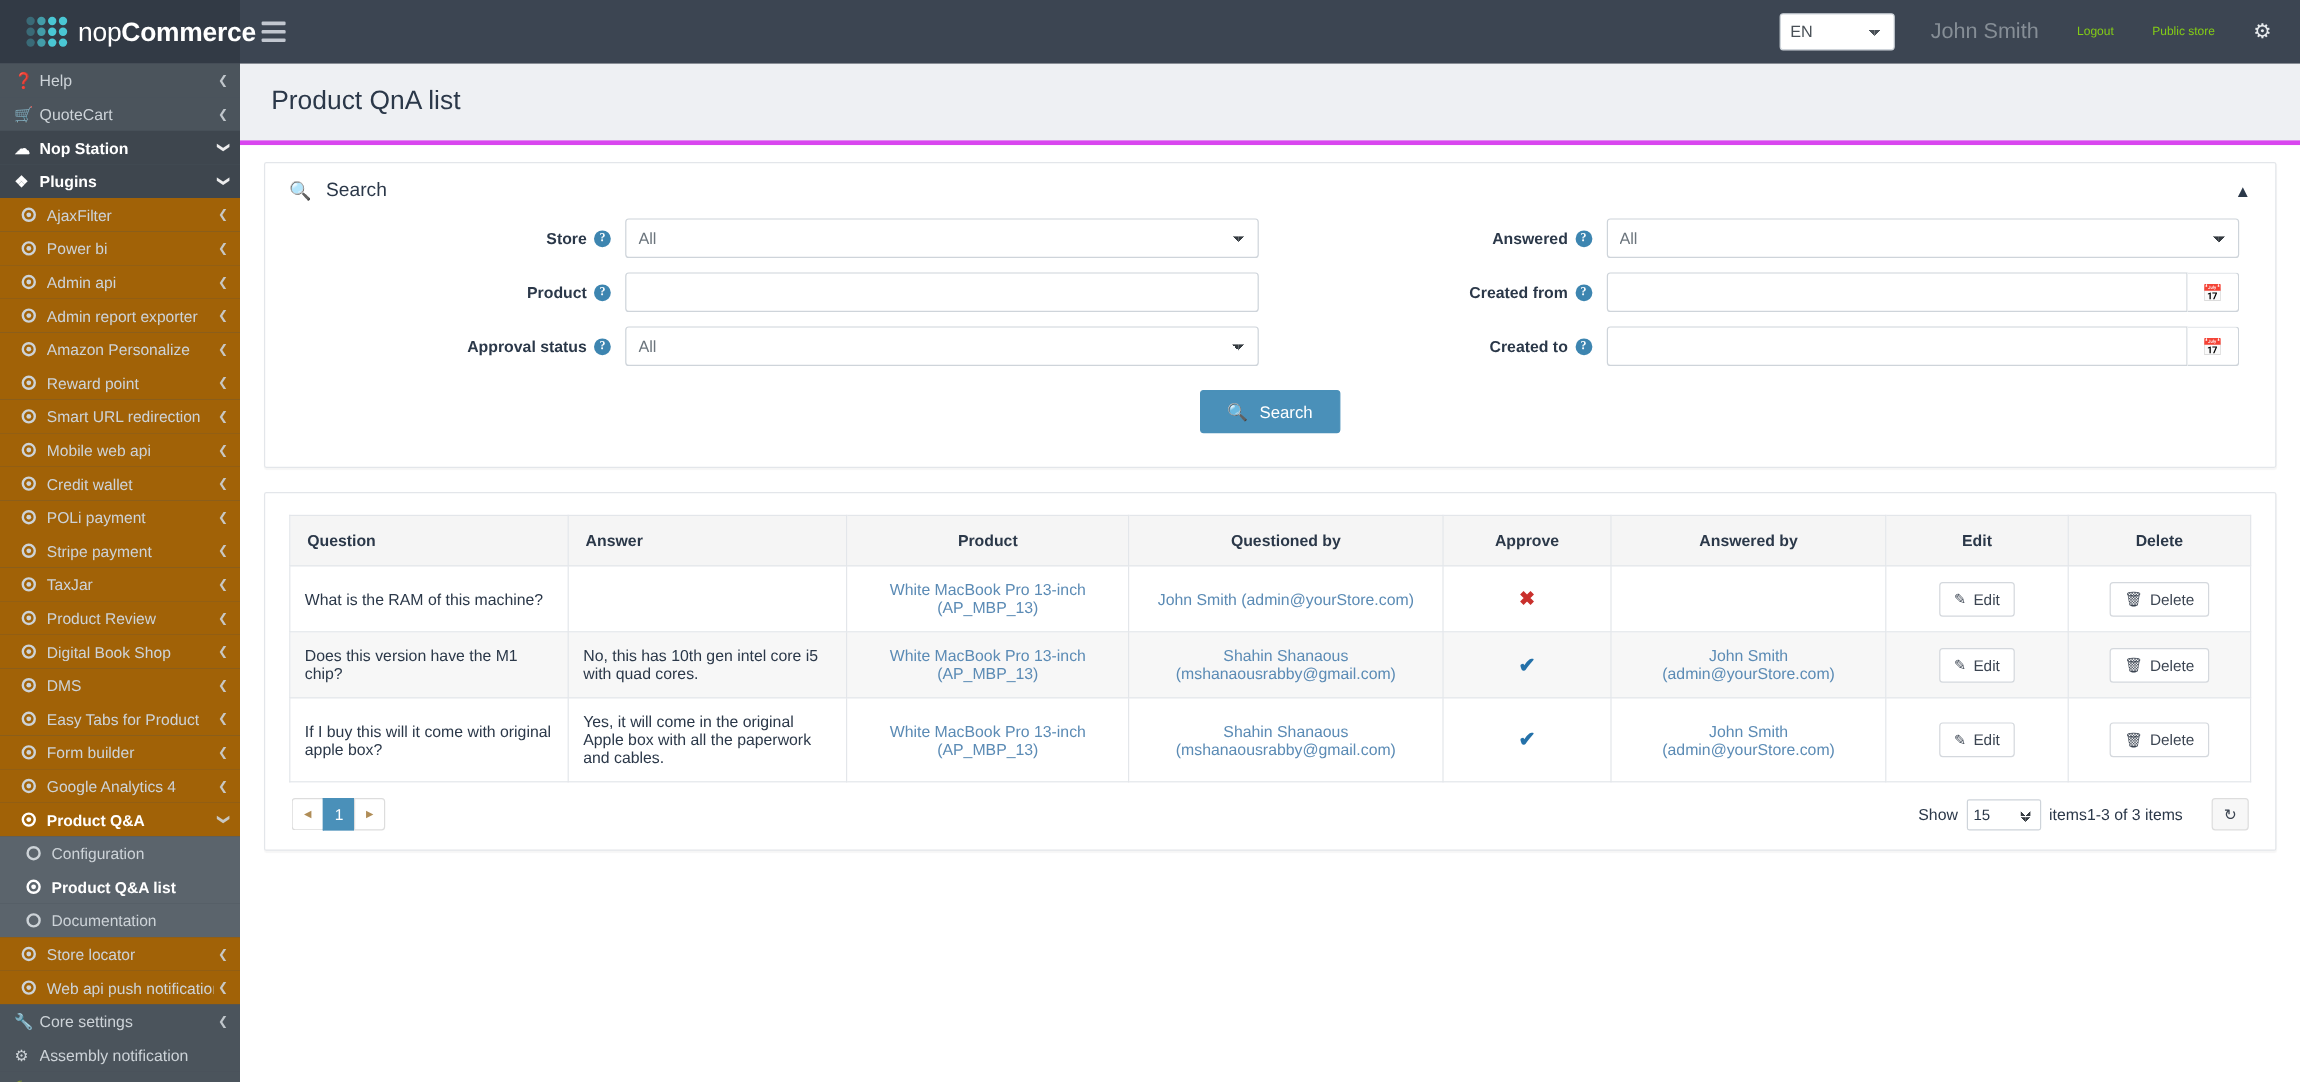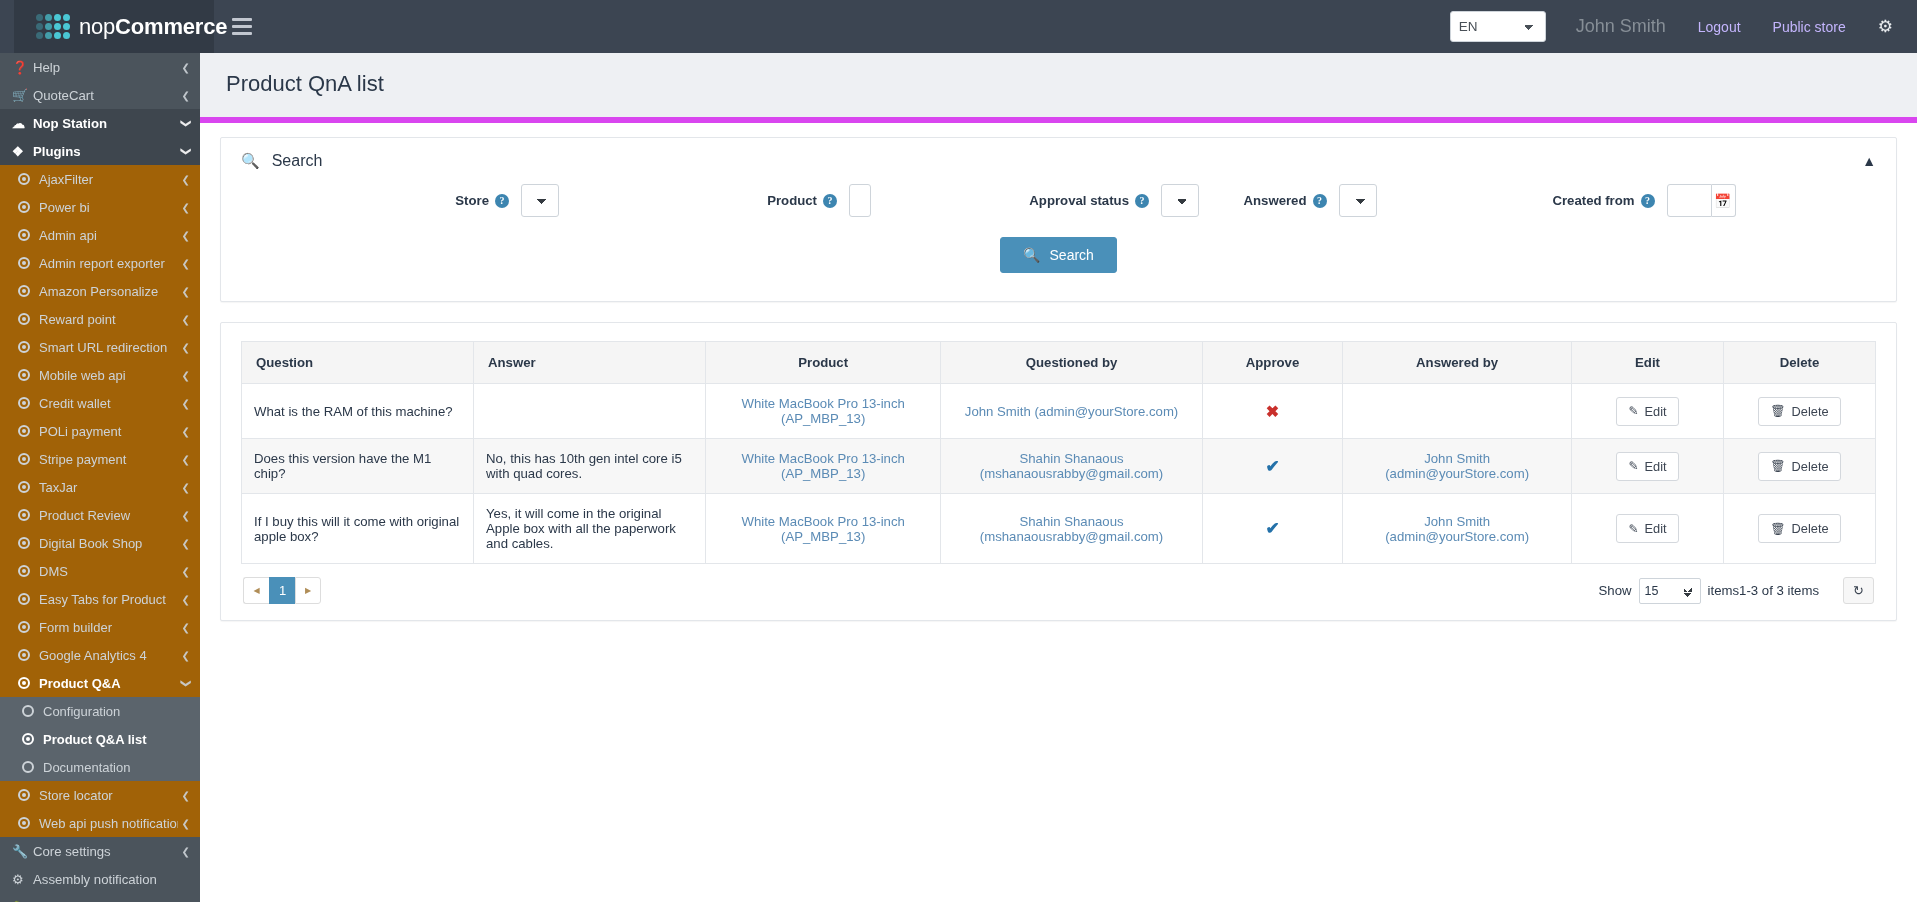--- a/index.html
+++ b/index.html
@@ -19,21 +19,20 @@
     background: #3c4552;
     display: flex; align-items: stretch;
     position: relative; z-index: 30;
   }
   .brand {
     width: 200px; min-width: 200px;
     background: #323a45;
     display: flex; align-items: center;
     padding-left: 22px;
     gap: 9px;
-    margin-left: 14px;
   }
   .brand-dots { display: grid; grid-template-columns: repeat(4, 7px); grid-template-rows: repeat(3, 7px); gap: 2px; }
   .brand-dots i { width: 7px; height: 7px; border-radius: 50%; background: #4ac7d4; display: block; }
   .brand-dots i.d1 { opacity: .35; }
   .brand-dots i.d2 { opacity: .7; }
   .brand-text { color: #fff; font-size: 22px; letter-spacing: -.2px; }
   .brand-text b { font-weight: 700; }
   .brand-text span { font-weight: 400; }
 
   .nav-left { display: flex; align-items: center; padding-left: 18px; }
@@ -51,21 +50,21 @@
     padding: 0 6px 0 8px;
     -webkit-appearance: none; appearance: none;
     background-image:
       linear-gradient(45deg, transparent 50%, #495057 50%),
       linear-gradient(135deg, #495057 50%, transparent 50%);
     background-position: calc(100% - 16px) 13px, calc(100% - 11px) 13px;
     background-size: 5px 5px, 5px 5px;
     background-repeat: no-repeat;
   }
   .nav-user { color: #868e96; font-size: 18px; padding: 0 16px; }
-  .nav-link { color: #c4b5fd; font-size: 14px; padding: 0 16px; text-decoration: none; cursor: pointer; }
+  .nav-link { color: #84cc16; font-size: 10px; padding: 0 16px; text-decoration: none; cursor: pointer; }
   .nav-gear { color: #e9ecef; padding: 0 6px 0 16px; font-size: 17px; display: flex; align-items: center; cursor: pointer; }
 
   
   .shell { flex: 1; display: flex; min-height: 0; }
 
   
   .sidebar {
     width: 200px; min-width: 200px;
     background: #4b545c;
     overflow: hidden;
@@ -97,21 +96,21 @@
   
   .content {
     flex: 1; min-width: 0;
     background: #fff;
     display: flex; flex-direction: column;
     overflow: hidden;
   }
   .content-header {
     background: #eef0f3;
     padding: 18px 26px 20px 26px;
-    border-bottom: 6px solid #d946ef;
+    border-bottom: 4px solid #d946ef;
   }
   .page-title { font-size: 22px; color: #2b3849; font-weight: 400; margin: 0; }
 
   .content-body { padding: 14px 20px 0 20px; background: #fff; flex: 1; }
 
   .card {
     background: #fff; border: 1px solid #e3e6ea;
     border-radius: 2px;
     box-shadow: 0 1px 1px rgba(0,0,0,.04);
     margin-bottom: 20px;
@@ -123,21 +122,21 @@
   }
   .card-head .search-ico { font-size: 15px; color: #2b3849; margin-right: 12px; }
   .card-head .card-title { font-size: 16px; color: #2b3849; }
   .card-head .collapse-ico {
     position: absolute; right: 20px; top: 50%; transform: translateY(-50%);
     font-size: 14px; color: #2b3849; cursor: pointer;
   }
 
   .search-body { padding: 0 20px 6px 20px; }
   .row2 { display: flex; }
-  .col { width: 50%; display: flex; flex-direction: row; }
+  .col { width: 50%; display: flex; flex-direction: column; }
   .fgrp {
     display: flex; align-items: center;
     margin-bottom: 12px;
     padding: 0 10px;
   }
   .fgrp .flabel {
     width: 270px; min-width: 270px;
     text-align: right; padding-right: 12px;
     font-size: 13.2px; color: #2b3849; font-weight: 700;
     display: flex; align-items: center; justify-content: flex-end; gap: 6px;

